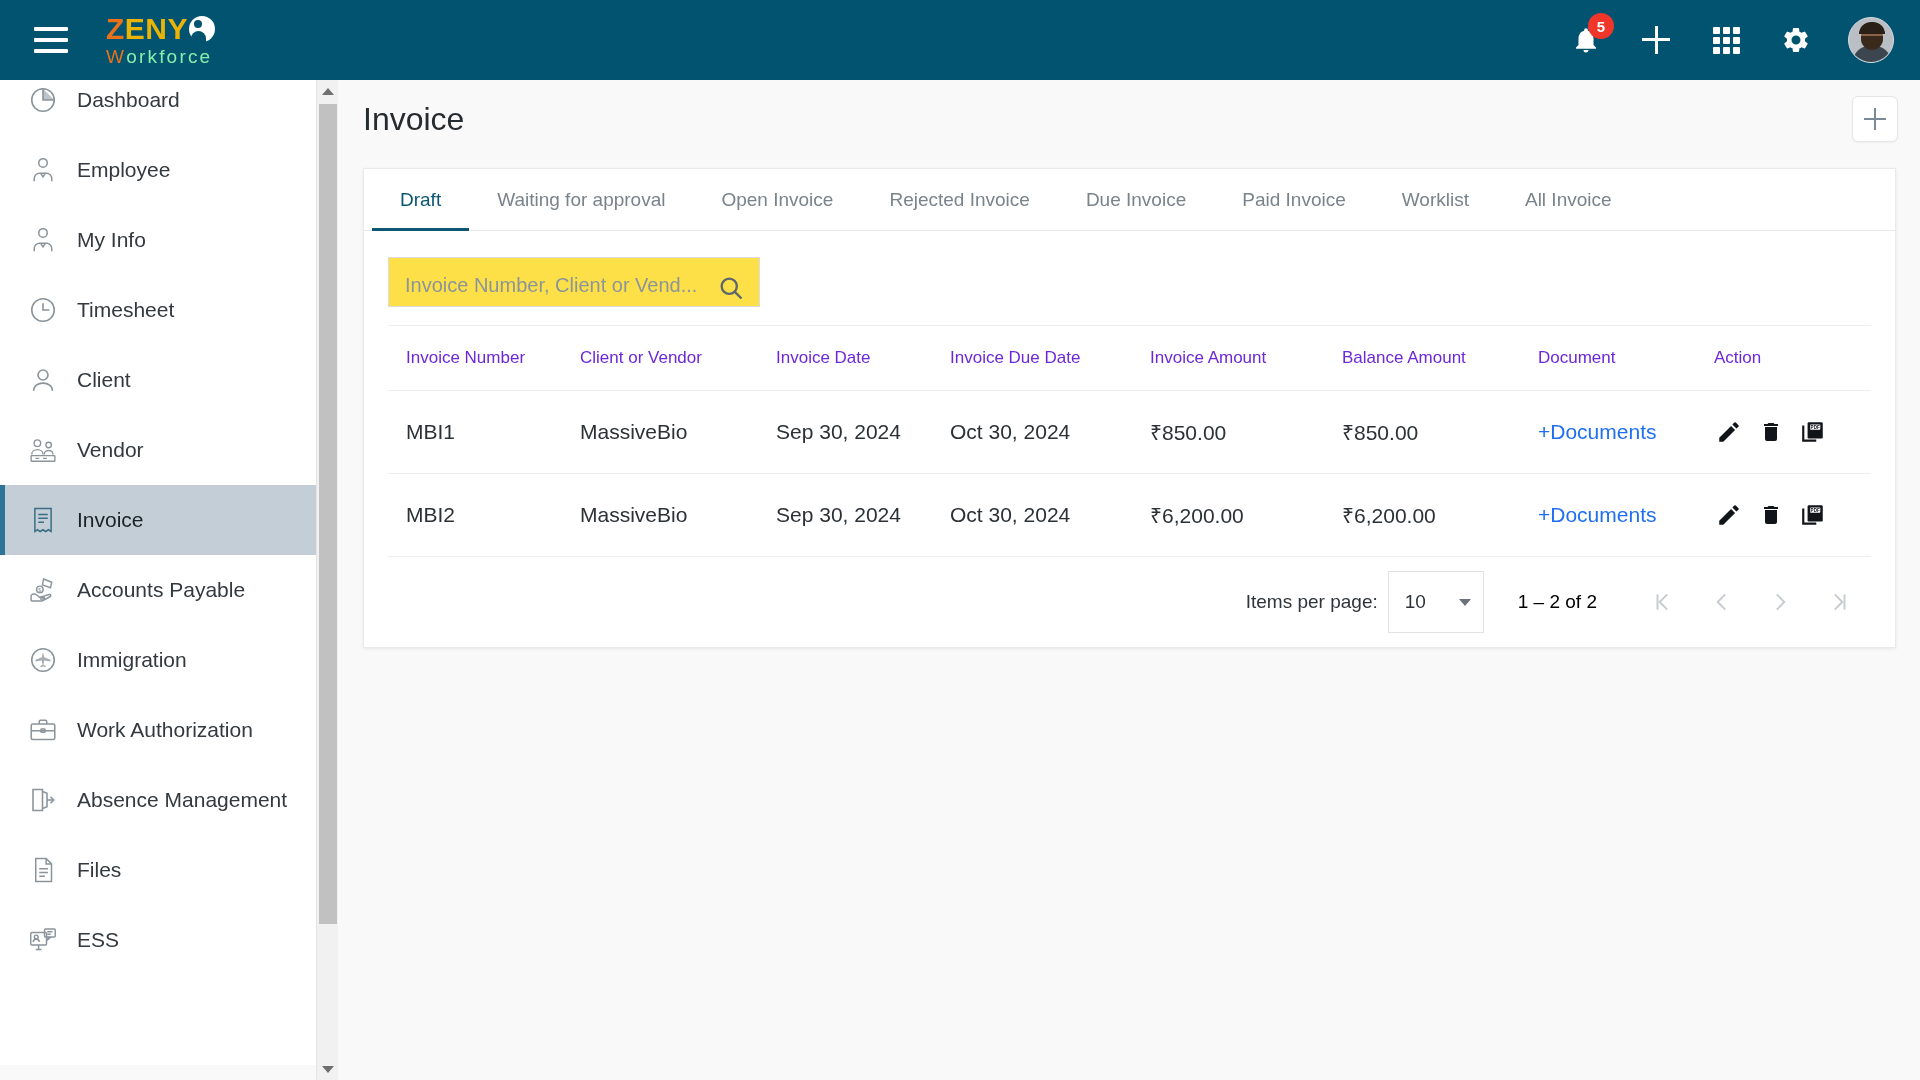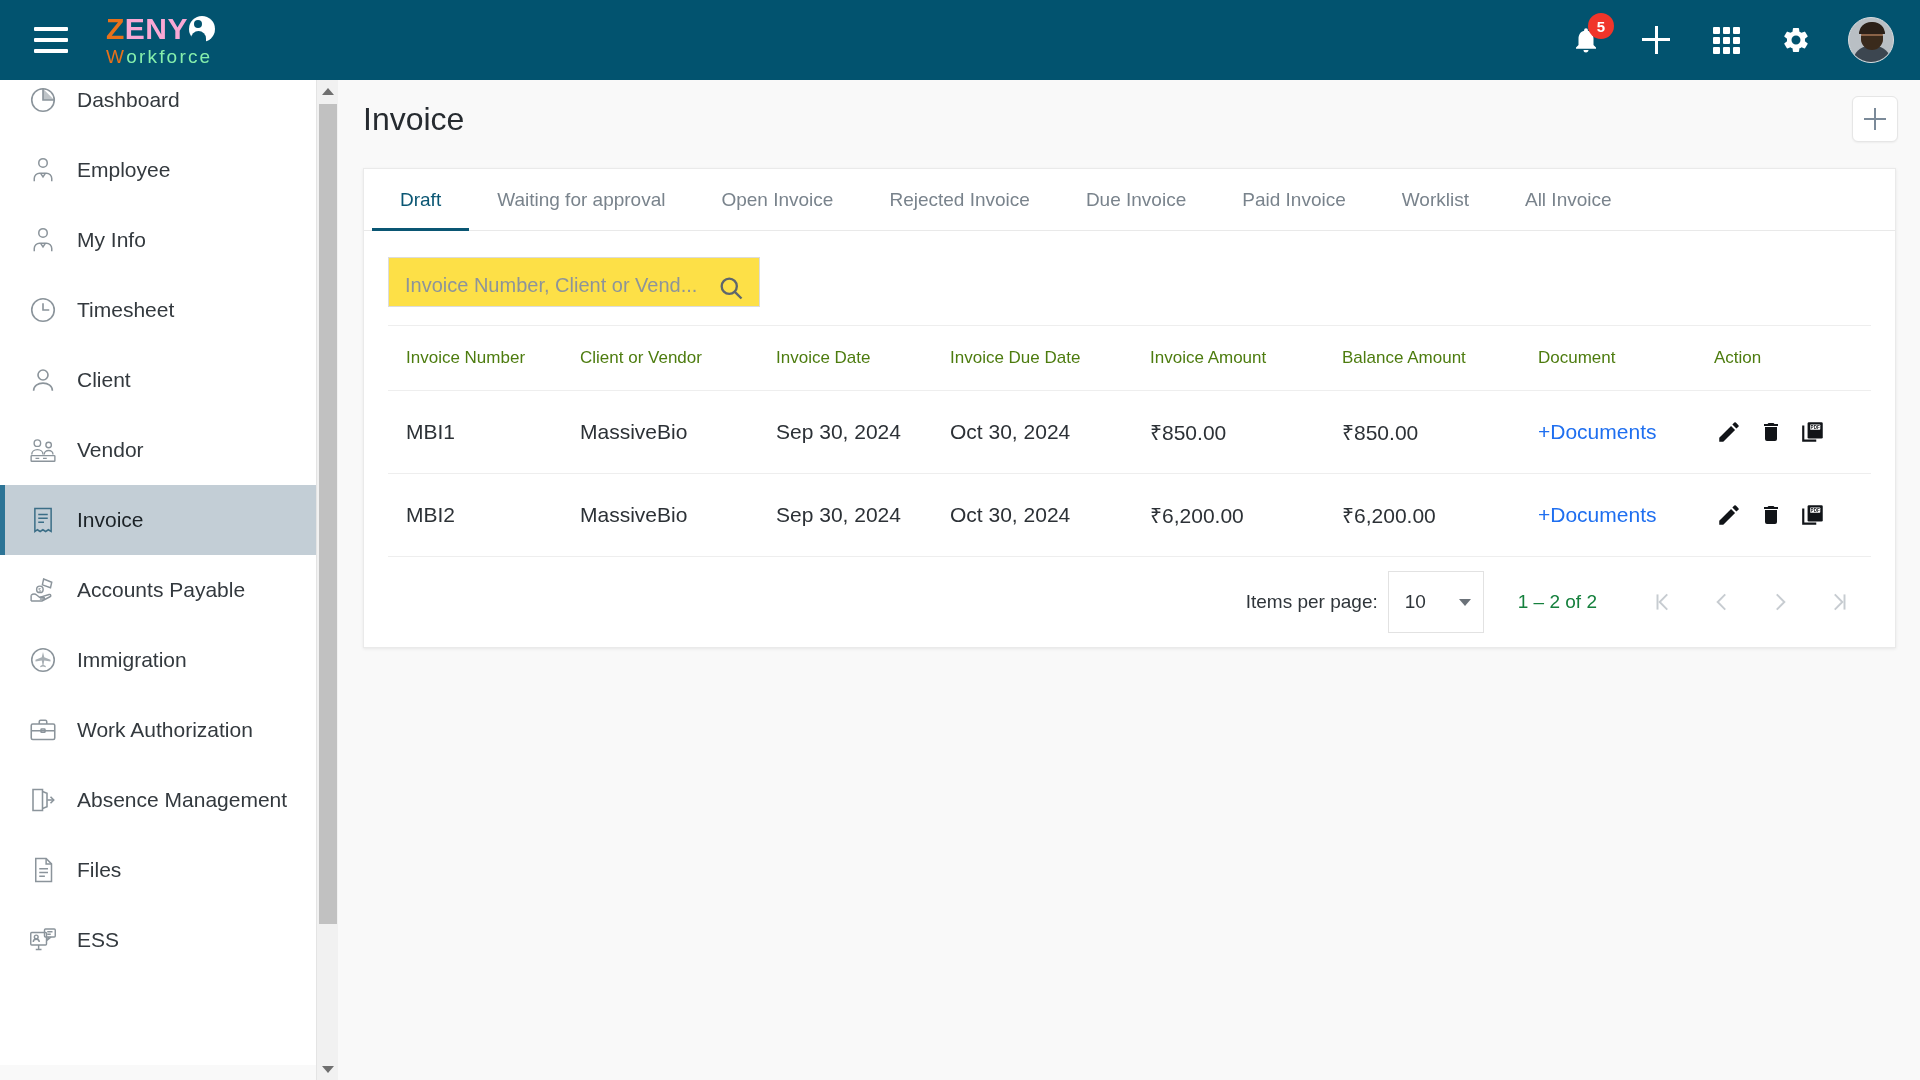--- a/index.html
+++ b/index.html
@@ -44,21 +44,21 @@
     margin-left: 38px;
     display: flex; flex-direction: column;
     line-height: 1;
     cursor: pointer;
   }
   .logo-top {
     display: flex; align-items: center;
     font-size: 30px; font-weight: bold; letter-spacing: .5px;
   }
   .logo-z { color: #e8711a; }
-  .logo-eny { color: #f9a8d4; }
+  .logo-eny { color: #eab308; }
   .logo-o {
     position: relative;
     width: 26px; height: 26px; margin-left: 1px;
     border-radius: 50%;
     background: #ffffff;
     display: inline-block;
   }
   .logo-o::before {
     content: "";
     position: absolute; left: 5px; top: 4px;
@@ -297,21 +297,21 @@
   .tbl-wrap { padding: 0 24px 0 24px; }
   table.invoices {
     width: 100%;
     border-collapse: collapse;
     border-top: 1px solid #eeeeee;
   }
   table.invoices th {
     text-align: left;
     font-size: 17px;
     font-weight: normal;
-    color: #4d7c0f;
+    color: #6d28d9;
     padding: 22px 0 22px 0;
     border-bottom: 1px solid #eeeeee;
   }
   table.invoices td {
     font-size: 21px;
     color: #2c3136;
     padding: 26px 0;
     border-bottom: 1px solid #eeeeee;
   }
   .col-1 { width: 192px; padding-left: 18px !important; }
@@ -351,21 +351,21 @@
     padding: 0 12px 0 16px;
     font-size: 19px; color: #2f353a;
     cursor: pointer;
   }
   .caret {
     width: 0; height: 0;
     border-left: 6px solid transparent;
     border-right: 6px solid transparent;
     border-top: 7px solid #6b7279;
   }
-  .range-label { font-size: 19px; color: #15803d; margin: 0 38px 0 34px; }
+  .range-label { font-size: 19px; color: #000000; margin: 0 38px 0 34px; }
   .pg-btn {
     width: 58px; height: 46px;
     display: flex; align-items: center; justify-content: center;
     color: #c7ccd1;
     cursor: pointer;
     font-size: 0;
   }
 </style>
 </head>
 <body>

